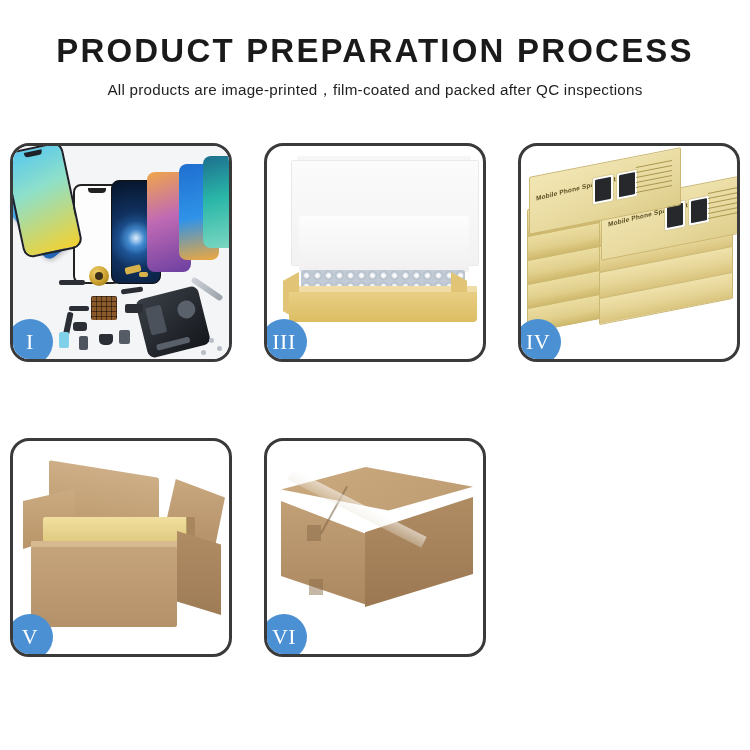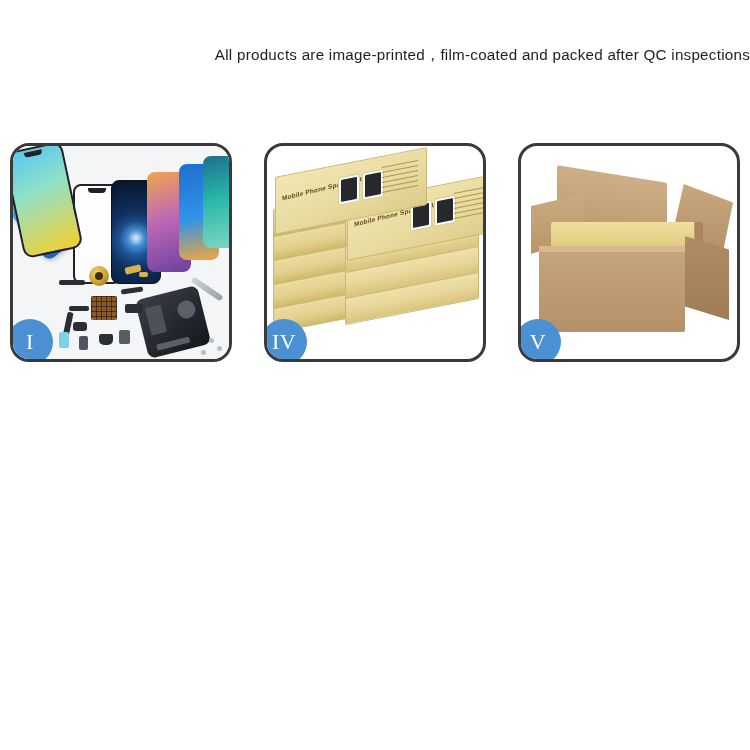--- a/index.html
+++ b/index.html
@@ -12,21 +12,21 @@
   .page{position:relative;width:750px;height:750px;}
 
   
   .header{padding-top:34px;text-align:center;}
   .title{
     font-size:33px;font-weight:700;color:#1a1a1a;
     letter-spacing:2.2px;line-height:1.05;white-space:nowrap;
   }
   .subtitle{
     margin-top:11px;font-size:15.2px;color:#1f1f1f;font-weight:400;
-    letter-spacing:.25px;white-space:nowrap;text-align:right;
+    letter-spacing:.25px;white-space:nowrap;
   }
 
   
   .grid{
     position:absolute;left:10px;top:143px;
     width:730px;
     display:grid;
     grid-template-columns:222px 222px 222px;
     grid-template-rows:219px 219px;
     column-gap:32px;row-gap:76px;
@@ -362,20 +362,21 @@
     position:absolute;left:28px;top:112px;width:14px;height:16px;
     background:rgba(140,110,76,.5);
   }
 </style>
 </head>
 <body>
 
 <div class="page">
 
   <div class="header">
+    <div class="title">PRODUCT PREPARATION PROCESS</div>
     <div class="subtitle">All products are image-printed，film-coated and packed after QC inspections</div>
   </div>
 
   <div class="grid">
 
     <div class="panel">
       <div class="stage">
         <div class="p1bg"></div>
         <div class="ph ph-tilt"></div>
         <div class="ph ph-glass"></div>
@@ -407,20 +408,35 @@
         <div class="sm4"></div>
         <div class="screw s1"></div>
         <div class="screw s2"></div>
         <div class="screw s3"></div>
         <div class="tweez"></div>
       </div>
       <div class="badge">I</div>
     </div>
 
 
+    <div class="panel">
+      <div class="stage">
+        <div class="b3box">
+          <div class="lid-top"></div>
+          <div class="lid-back"></div>
+          <div class="foam"></div>
+          <div class="bw-inner"></div>
+          <div class="tray-lip"></div>
+          <div class="tray-left"></div>
+          <div class="tray-right"></div>
+          <div class="tray-front"></div>
+        </div>
+      </div>
+      <div class="badge">III</div>
+    </div>
 
     <div class="panel">
       <div class="stage">
         <div class="stack">
           <div class="sbox sb-e">
               <span class="side"></span>
             </div>
           <div class="sbox sb-d">
               <span class="side"></span>
             </div>
@@ -499,15 +515,29 @@
             <span class="col" style="left:130px"></span>
           </div>
           <div class="v-topedge"></div>
           <div class="v-body"></div>
           <div class="v-side"></div>
         </div>
       </div>
       <div class="badge">V</div>
     </div>
 
+    <div class="panel">
+      <div class="stage">
+        <div class="c-wrap">
+          <div class="c-top"></div>
+          <div class="c-front"></div>
+          <div class="c-right"></div>
+          <div class="c-seam"></div>
+          <div class="c-tape"></div>
+          <div class="c-tab1"></div>
+          <div class="c-tab2"></div>
+        </div>
+      </div>
+      <div class="badge">VI</div>
+    </div>
 
   </div>
 </div>
 
 </body></html>

